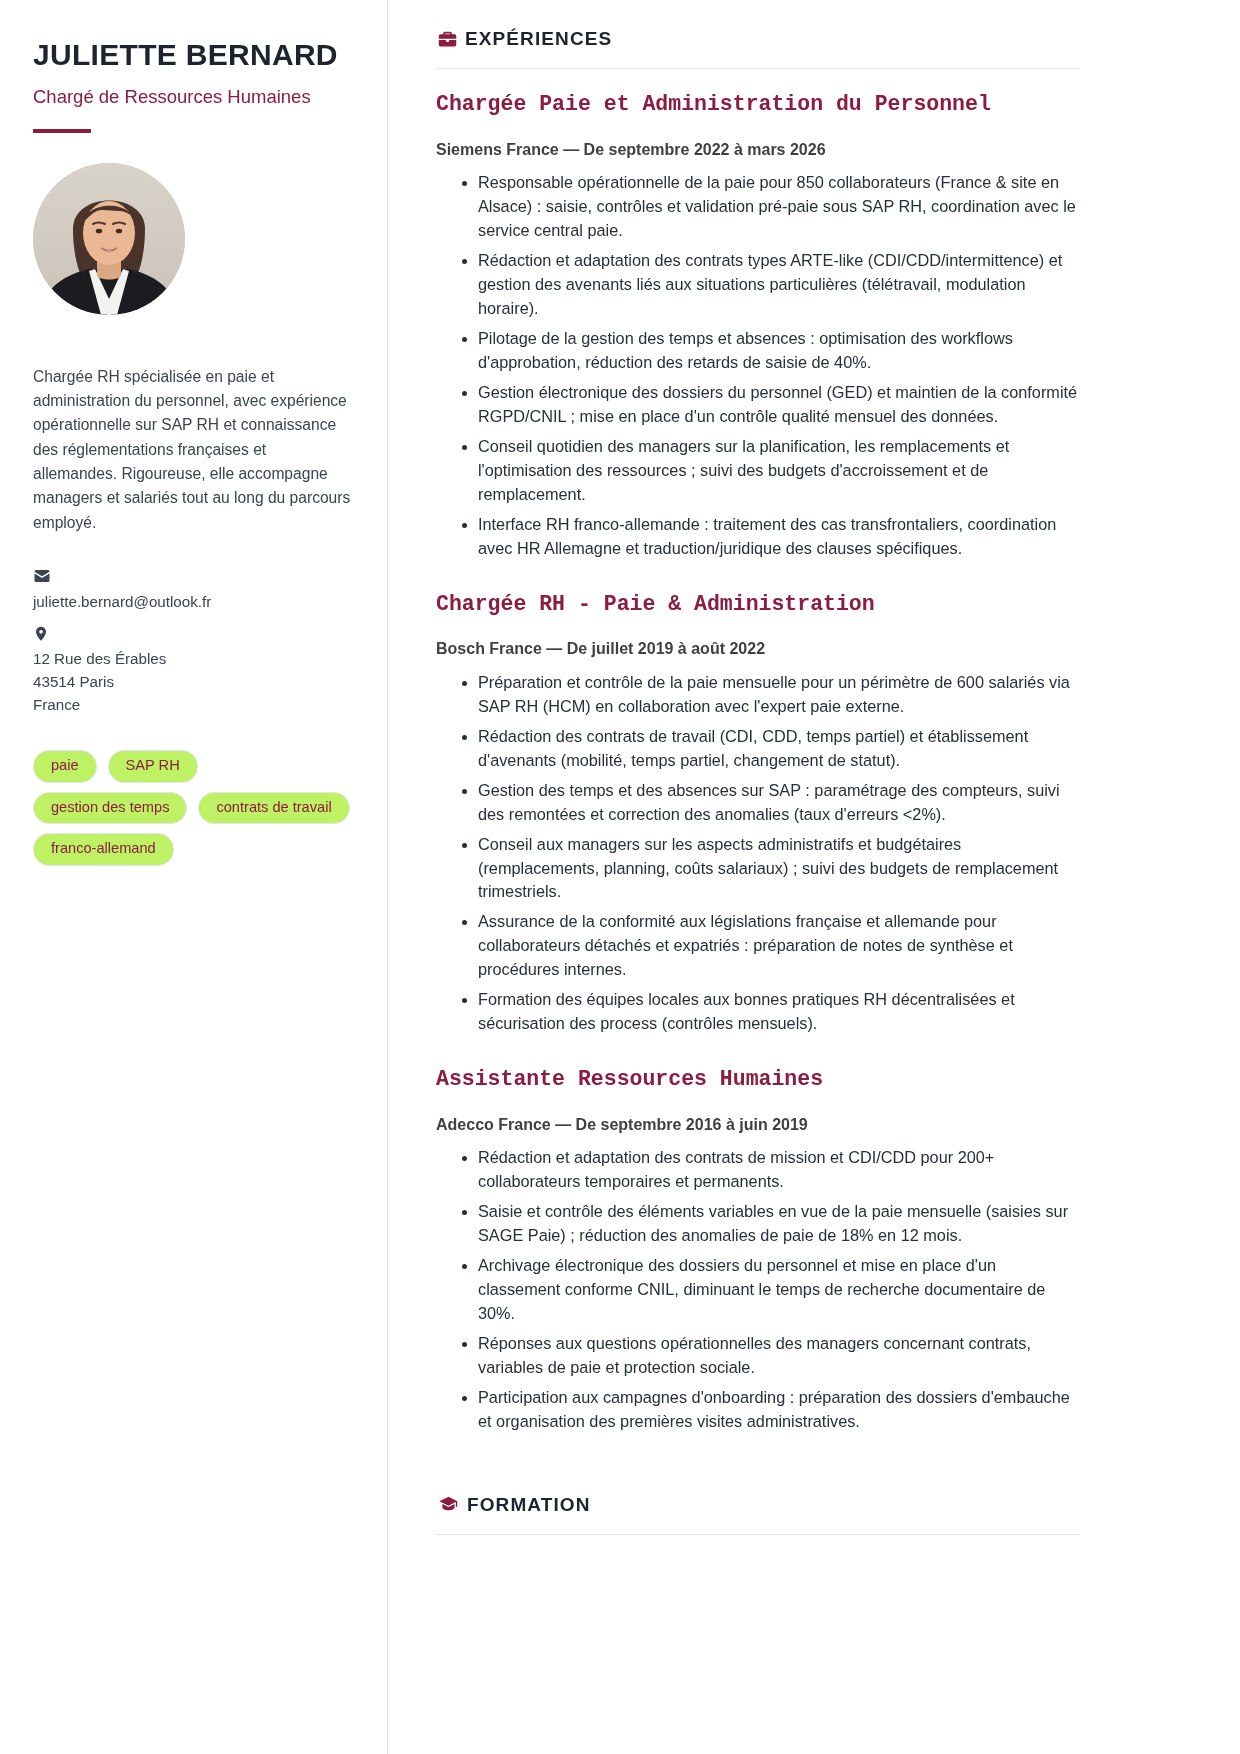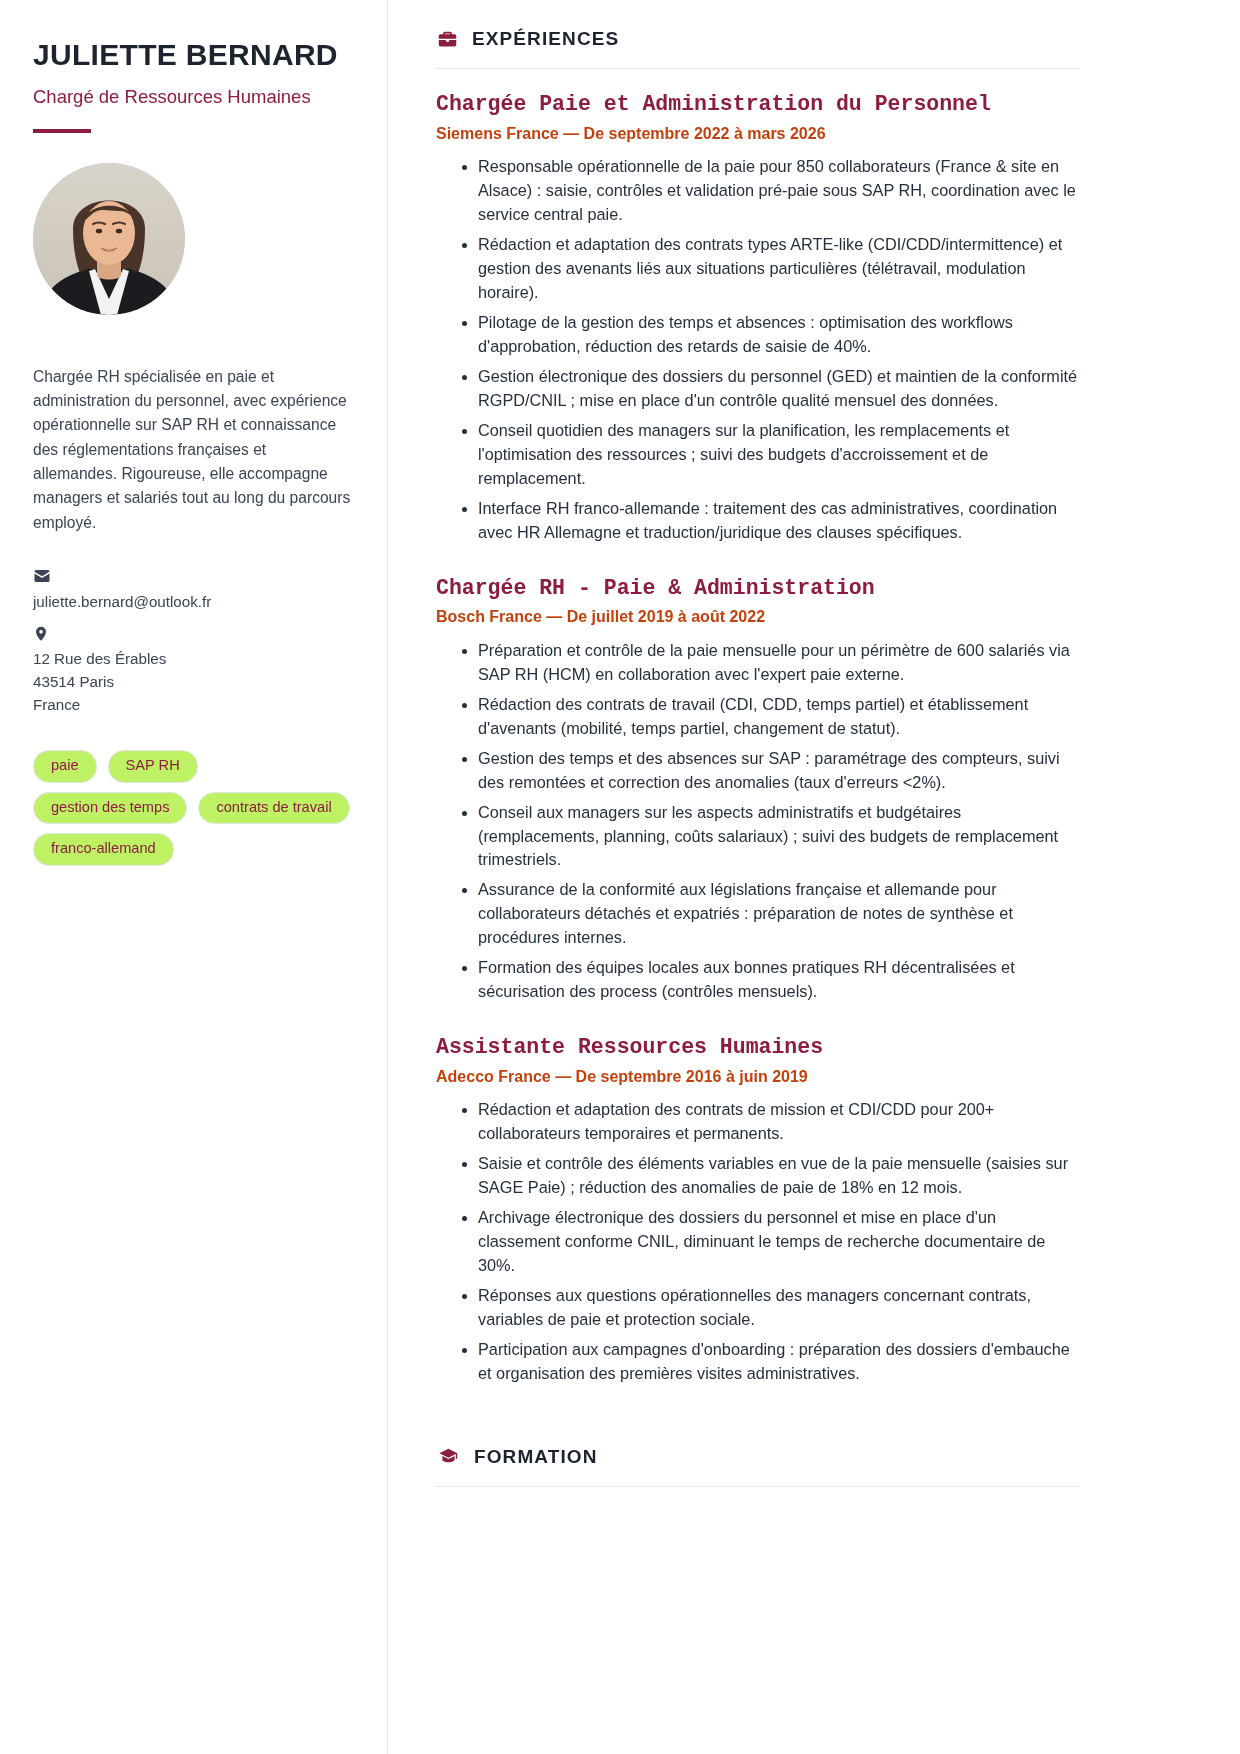--- a/index.html
+++ b/index.html
@@ -114,21 +114,21 @@
 
   
   .main {
     flex: 1 1 auto;
     padding: 28px 160px 0 48px;
     min-width: 0;
   }
   .section-head {
     display: flex;
     align-items: center;
-    gap: 13px;
+    gap: 6px;
   }
   .section-icon {
     color: #8c1d3f;
     display: flex;
     align-items: center;
   }
   .section-title {
     font-size: 19px;
     font-weight: bold;
     letter-spacing: 1.1px;
@@ -146,22 +146,22 @@
   .job-role {
     font-size: 21.5px;
     font-weight: bold;
     color: #8c1d3f;
     line-height: 1.25;
     font-family: Liberation Mono, monospace;
   }
   .job-meta {
     font-size: 16px;
     font-weight: bold;
-    color: #c2410c;
-    margin-top: 5px;
+    color: #404040;
+    margin-top: 21px;
     line-height: 1.4;
   }
   ul.bullets {
     margin: 10px 0 0 0;
     padding: 0 0 0 26px;
     list-style: none;
   }
   ul.bullets li {
     position: relative;
     font-size: 16.3px;
@@ -287,21 +287,21 @@
 
     <section class="job">
       <div class="job-role">Chargée Paie et Administration du Personnel</div>
       <div class="job-meta">Siemens France — De septembre 2022 à mars 2026</div>
       <ul class="bullets">
         <li>Responsable opérationnelle de la paie pour 850 collaborateurs (France &amp; site en Alsace) : saisie, contrôles et validation pré-paie sous SAP RH, coordination avec le service central paie.</li>
         <li>Rédaction et adaptation des contrats types ARTE-like (CDI/CDD/intermittence) et gestion des avenants liés aux situations particulières (télétravail, modulation horaire).</li>
         <li>Pilotage de la gestion des temps et absences : optimisation des workflows d'approbation, réduction des retards de saisie de 40%.</li>
         <li>Gestion électronique des dossiers du personnel (GED) et maintien de la conformité RGPD/CNIL ; mise en place d'un contrôle qualité mensuel des données.</li>
         <li>Conseil quotidien des managers sur la planification, les remplacements et l'optimisation des ressources ; suivi des budgets d'accroissement et de remplacement.</li>
-        <li>Interface RH franco-allemande : traitement des cas administratives, coordination avec HR Allemagne et traduction/juridique des clauses spécifiques.</li>
+        <li>Interface RH franco-allemande : traitement des cas transfrontaliers, coordination avec HR Allemagne et traduction/juridique des clauses spécifiques.</li>
       </ul>
     </section>
 
     <section class="job">
       <div class="job-role">Chargée RH - Paie &amp; Administration</div>
       <div class="job-meta">Bosch France — De juillet 2019 à août 2022</div>
       <ul class="bullets">
         <li>Préparation et contrôle de la paie mensuelle pour un périmètre de 600 salariés via SAP RH (HCM) en collaboration avec l'expert paie externe.</li>
         <li>Rédaction des contrats de travail (CDI, CDD, temps partiel) et établissement d'avenants (mobilité, temps partiel, changement de statut).</li>
         <li>Gestion des temps et des absences sur SAP : paramétrage des compteurs, suivi des remontées et correction des anomalies (taux d'erreurs &lt;2%).</li>

